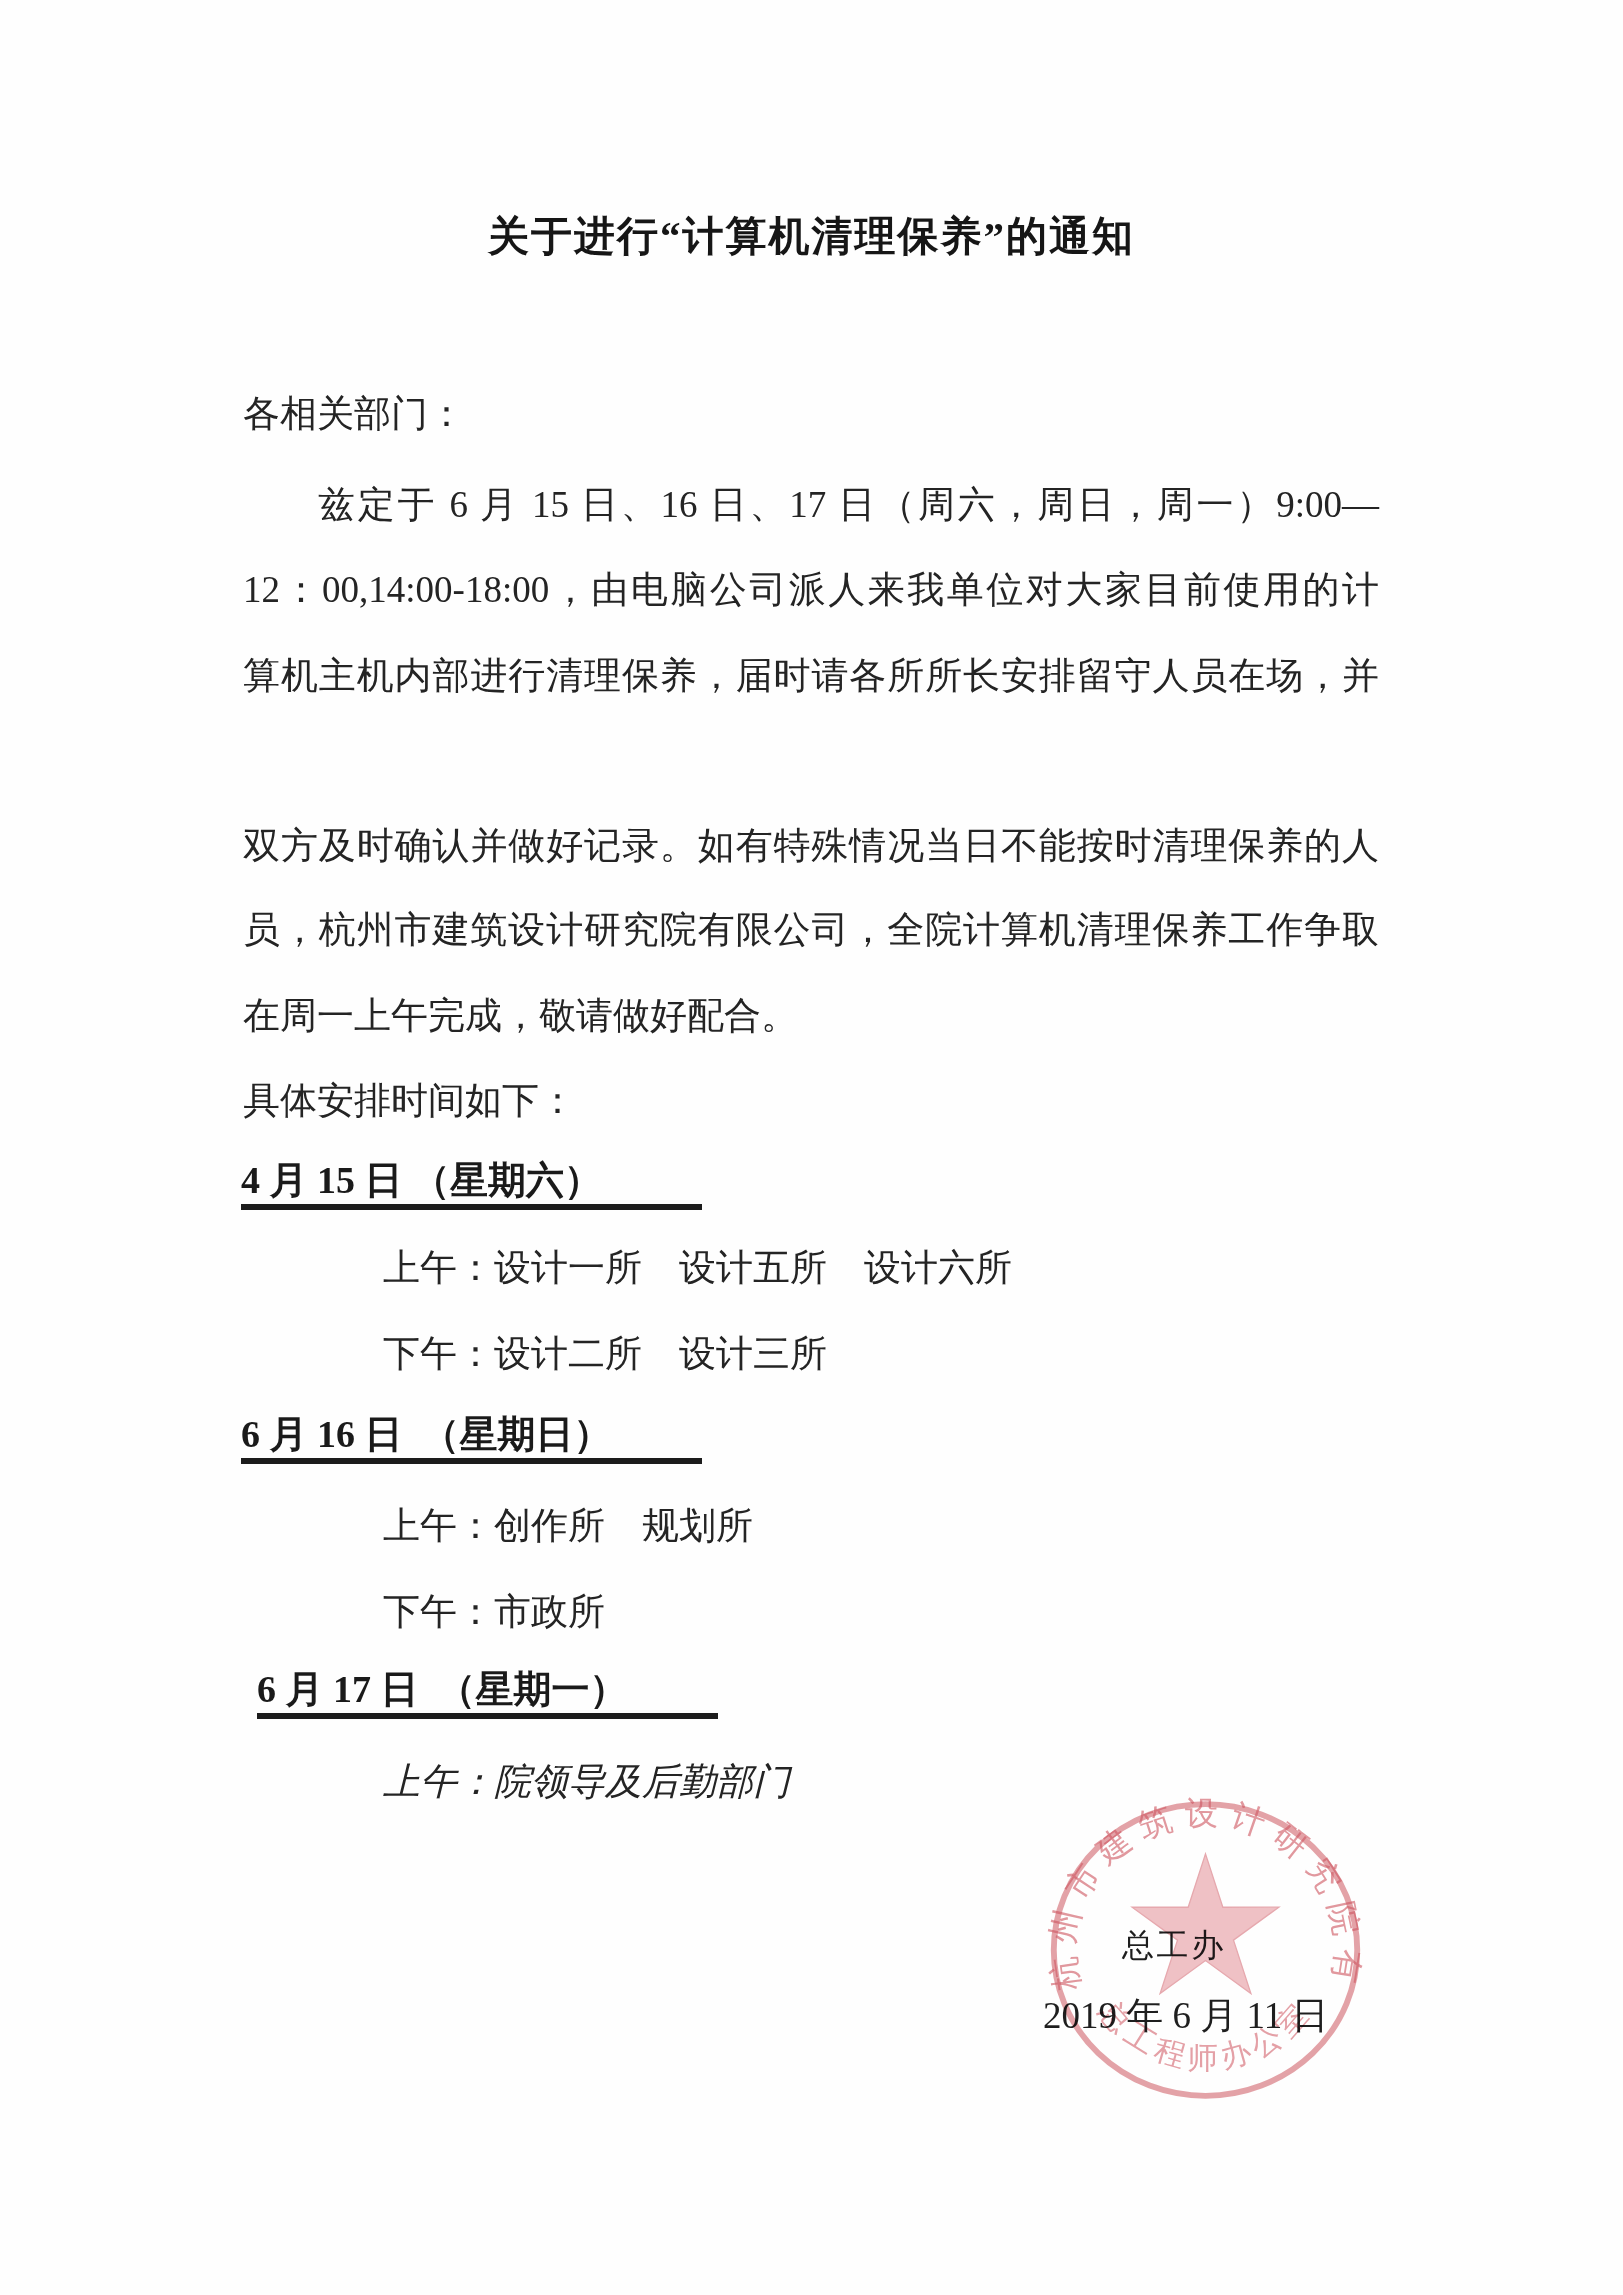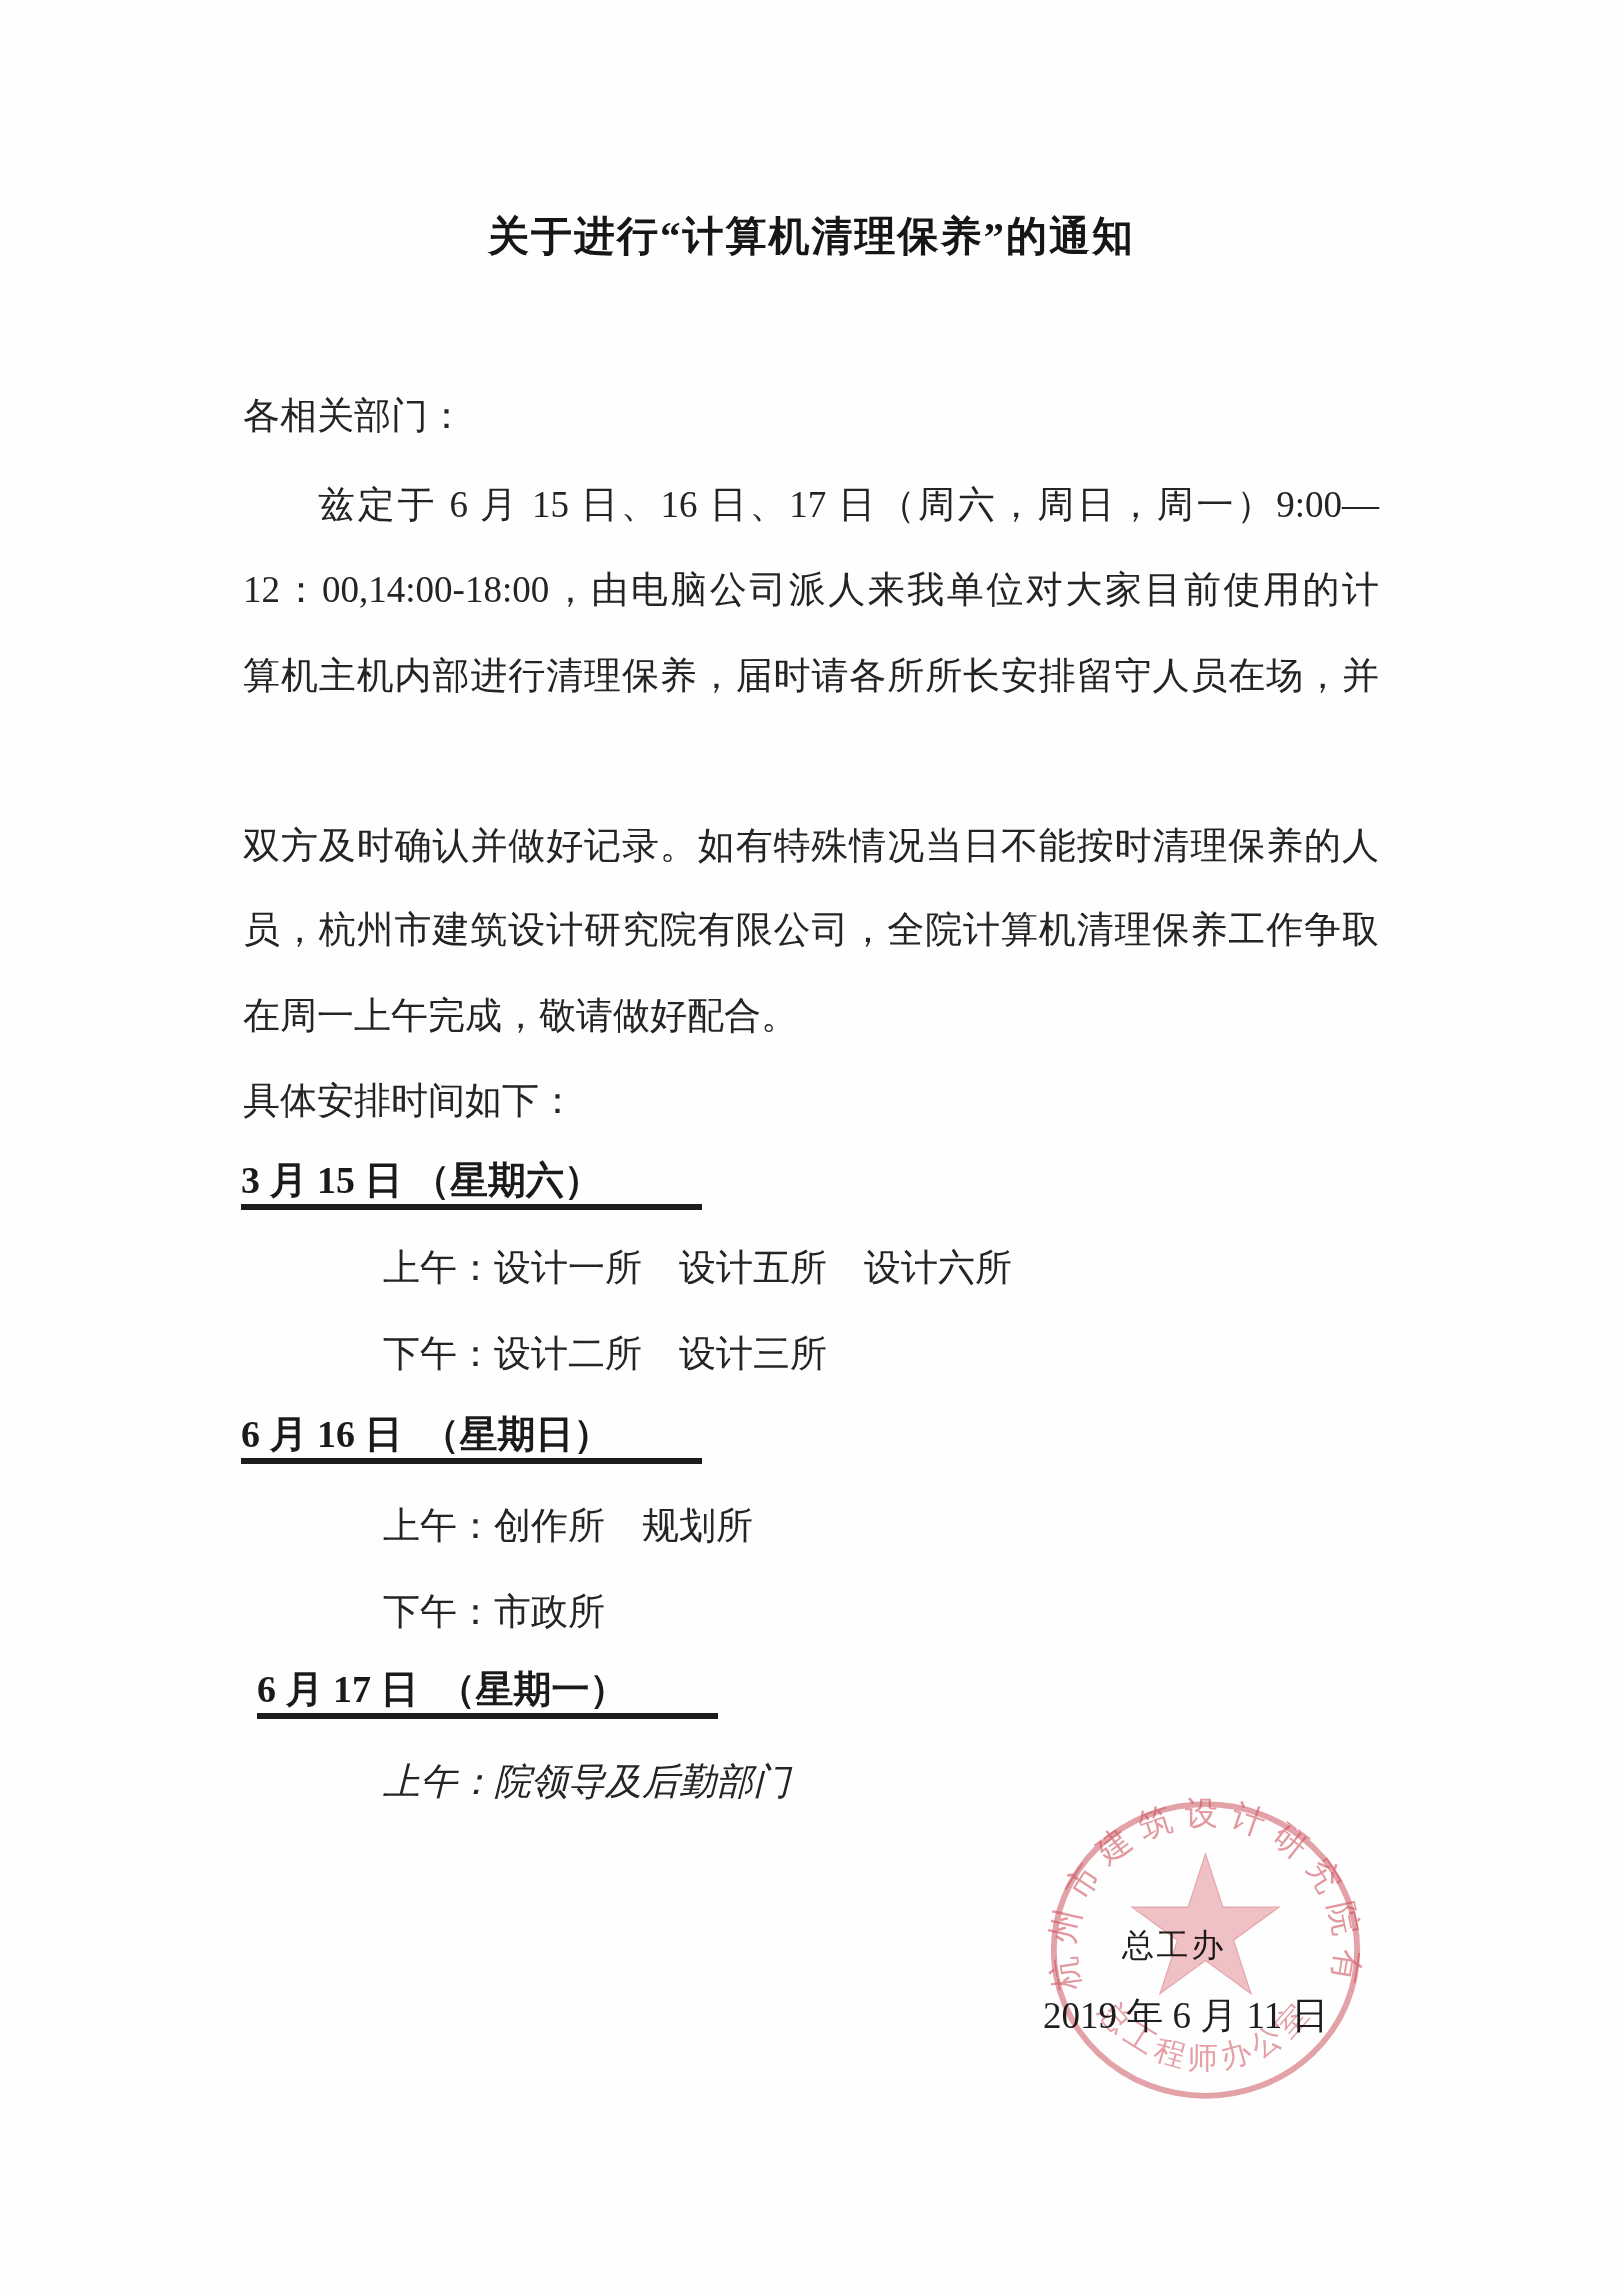--- a/index.html
+++ b/index.html
@@ -55,32 +55,32 @@
   }
   .stamp text { font-family:"Liberation Serif","DejaVu Serif",serif; }
 </style>
 </head>
 <body>
 
 <div class="page">
 
   <div class="title">关于进行“计算机清理保养”的通知</div>
 
-  <div class="line" style="top:393px;">各相关部门：</div>
+  <div class="line" style="top:393px;font-family:Liberation Mono, monospace;">各相关部门：</div>
 
   <div class="bodyline indent" style="top:482px;">兹定于 6 月 15 日、16 日、17 日（周六，周日，周一）9:00—</div>
   <div class="bodyline" style="top:567px;">12：00,14:00-18:00，由电脑公司派人来我单位对大家目前使用的计</div>
   <div class="bodyline" style="top:653px;">算机主机内部进行清理保养，届时请各所所长安排留守人员在场，并</div>
   <div class="bodyline" style="top:823px;">双方及时确认并做好记录。如有特殊情况当日不能按时清理保养的人</div>
   <div class="bodyline" style="top:907px;">员，杭州市建筑设计研究院有限公司，全院计算机清理保养工作争取</div>
   <div class="bodyline noj" style="top:993px;">在周一上午完成，敬请做好配合。</div>
 
   <div class="line" style="top:1078px;">具体安排时间如下：</div>
 
-  <div class="heading" style="top:1161px;">3 月 15 日 （星期六）</div>
+  <div class="heading" style="top:1161px;">4 月 15 日 （星期六）</div>
   <div class="line sub" style="top:1245px;">上午：设计一所　设计五所　设计六所</div>
   <div class="line sub" style="top:1331px;">下午：设计二所　设计三所</div>
 
   <div class="heading" style="top:1415px;">6 月 16 日  （星期日）</div>
   <div class="line sub" style="top:1503px;">上午：创作所　规划所</div>
   <div class="line sub" style="top:1589px;">下午：市政所</div>
 
   <div class="heading" style="top:1670px;margin-left:16px;">6 月 17 日  （星期一）</div>
   <div class="line sub" style="top:1759px;font-style:italic;">上午：院领导及后勤部门</div>
 

